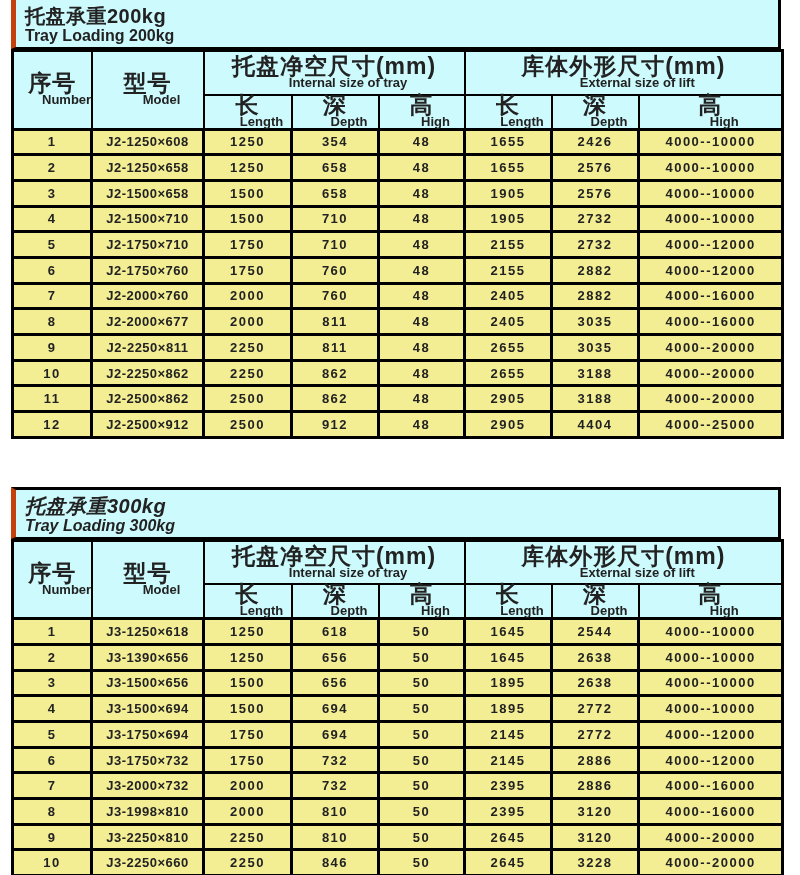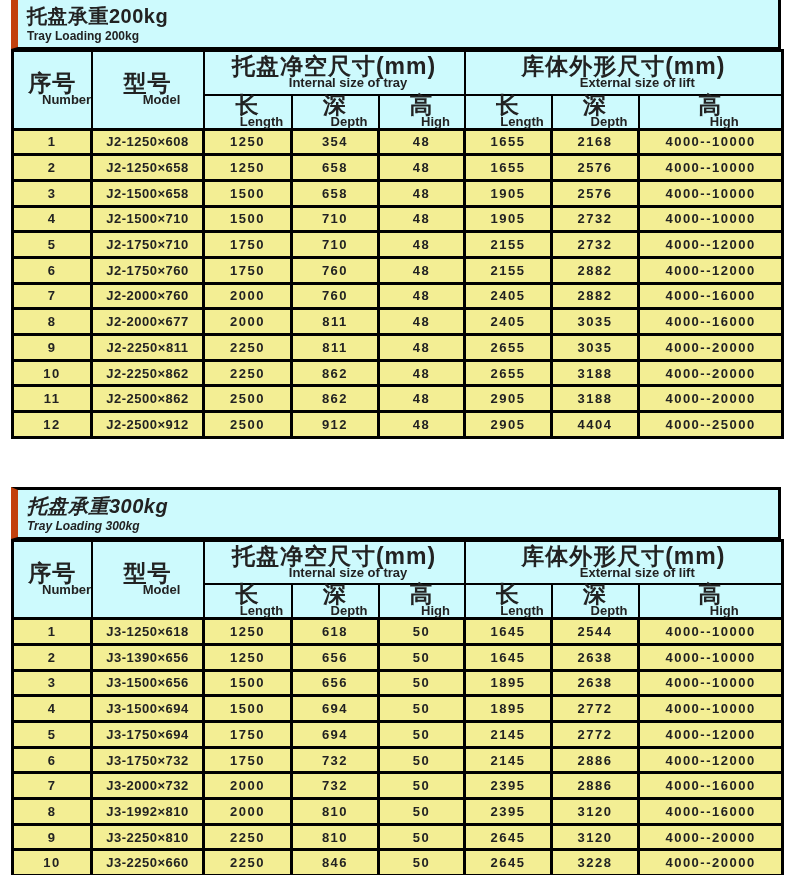--- a/index.html
+++ b/index.html
@@ -9,27 +9,27 @@
     font-weight:bold; color:#222;
   }
   .wrap { padding-left:11px; width:770px; }
   .section { width:770px; }
   .section + .section { margin-top:48px; }
 
   
   .band {
     box-sizing:border-box;
     background:#cdfafd;
-    border-left:7px solid #c2410c; border-right:3px solid #000;
+    border-left:5px solid #c2410c; border-right:3px solid #000;
     border-bottom:2px solid #000;
     padding:4px 0 3px 9px;
   }
   .band.topline { border-top:3px solid #000;font-style:italic; }
   .band .cn { font-size:20px; line-height:24px; letter-spacing:0.5px; }
-  .band .en { font-size:12px; line-height:16px; }
+  .band .en { font-size:16px; line-height:16px; }
 
   table { width:770px; border-collapse:collapse; table-layout:fixed; border:3px solid #000; }
   th {
     background:#cdfafd; border:2px solid #000; padding:0;
     text-align:center; vertical-align:middle; font-weight:bold;
   }
   tr.h1 { height:44px; }
   tr.h2 { height:31px; }
   .cn2 { font-size:23px; line-height:19px; letter-spacing:1px; }
   .en2 { font-size:13px; line-height:13px; letter-spacing:0;padding-left:28px; }
@@ -109,21 +109,21 @@
         </tr>
       </thead>
       <tbody>
           <tr>
             <td>1</td>
             <td>J2-1250×608</td>
             <td>1250</td>
             <td>354</td>
             <td>48</td>
             <td>1655</td>
-            <td>2168</td>
+            <td>2426</td>
             <td>4000--10000</td>
           </tr>
           <tr>
             <td>2</td>
             <td>J2-1250×658</td>
             <td>1250</td>
             <td>658</td>
             <td>48</td>
             <td>1655</td>
             <td>2576</td>
@@ -361,21 +361,21 @@
             <td>J3-2000×732</td>
             <td>2000</td>
             <td>732</td>
             <td>50</td>
             <td>2395</td>
             <td>2886</td>
             <td>4000--16000</td>
           </tr>
           <tr>
             <td>8</td>
-            <td>J3-1992×810</td>
+            <td>J3-1998×810</td>
             <td>2000</td>
             <td>810</td>
             <td>50</td>
             <td>2395</td>
             <td>3120</td>
             <td>4000--16000</td>
           </tr>
           <tr>
             <td>9</td>
             <td>J3-2250×810</td>

